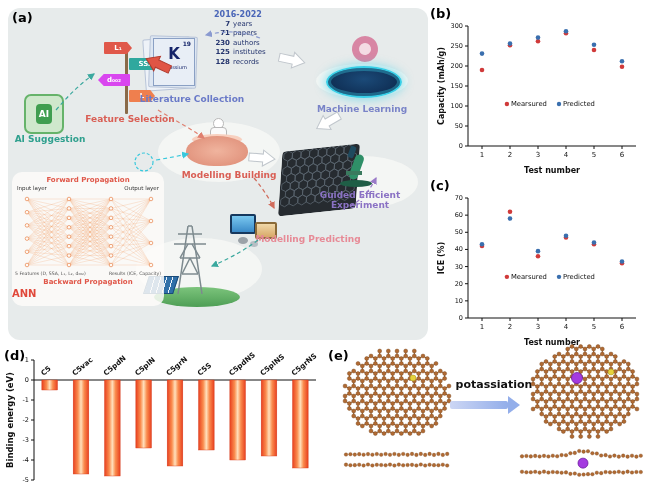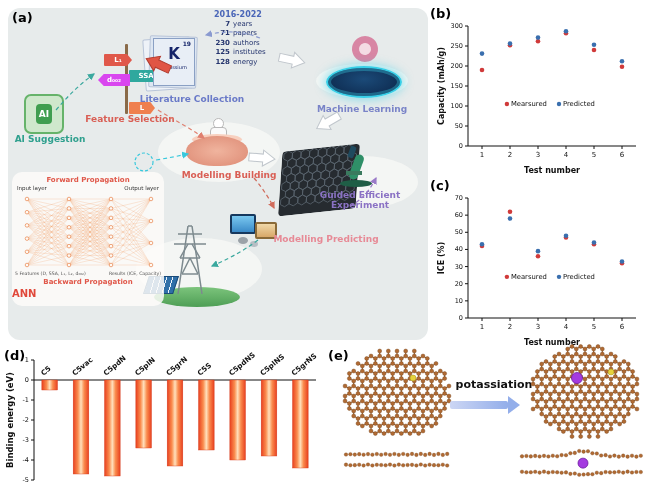--- a/index.html
+++ b/index.html
@@ -7,21 +7,21 @@
   section{position:absolute;}
   .plabel{position:absolute;font-weight:bold;font-size:13px;color:#000;z-index:6;}
   
   #panel-a{left:8px;top:8px;width:420px;height:332px;background:#e7ebeb;border-radius:12px;}
   .plat{position:absolute;background:rgba(250,249,246,.72);border-radius:50%;}
   .nlabel{position:absolute;text-align:center;font-weight:bold;font-size:9px;line-height:1.15;z-index:3;}
   .ai-chip{position:absolute;left:16px;top:86px;width:36px;height:36px;background:#cfe8cc;border:2px solid #66b36a;border-radius:7px;display:flex;align-items:center;justify-content:center;}
   .ai-core{width:16px;height:20px;background:#3f9e4f;color:#fff;font-size:9px;font-weight:bold;display:flex;align-items:center;justify-content:center;border-radius:4px;}
   .pole{position:absolute;left:117px;top:36px;width:3px;height:70px;background:#8a6a48;border-radius:1px;}
   .sign{position:absolute;height:12px;color:#fff;font-size:7px;font-weight:bold;display:flex;align-items:center;justify-content:center;border-radius:1px;z-index:2;}
-  .point-r{clip-path:polygon(0 0,82% 0,100% 50%,82% 100%,0 100%);margin-top:12px;}
+  .point-r{clip-path:polygon(0 0,82% 0,100% 50%,82% 100%,0 100%);}
   .point-l{clip-path:polygon(18% 0,100% 0,100% 100%,18% 100%,0 50%);}
   .card{position:absolute;border:1px solid #b8c4d8;border-radius:2px;}
   .c1{left:136px;top:30px;width:46px;height:50px;background:#eef2f8;transform:rotate(-4deg);}
   .c2{left:141px;top:28px;width:46px;height:50px;background:#dde6f2;transform:rotate(2deg);}
   .ktile{position:absolute;left:145px;top:30px;width:40px;height:46px;background:#e8eef6;border:1px solid #8aa0c4;display:flex;flex-direction:column;z-index:2;}
   .knum{align-self:flex-end;font-size:6px;font-weight:bold;color:#1a2a6e;margin:1px 3px 0 0;}
   .ksym{font-size:15px;font-weight:bold;color:#15246a;text-align:center;line-height:1;}
   .kname{font-size:5px;text-align:center;color:#15246a;margin-top:2px;}
   .stats{position:absolute;left:206px;top:2px;width:84px;font-size:7px;color:#25356e;z-index:2;}
   .shead{font-weight:bold;color:#4a66b8;font-size:8px;margin-bottom:1px;}
@@ -119,21 +119,21 @@
       <div class="srow">
           <b>230</b>
           <span>authors</span>
         </div>
       <div class="srow">
           <b>125</b>
           <span>institutes</span>
         </div>
       <div class="srow">
           <b>128</b>
-          <span>energy</span>
+          <span>records</span>
         </div>
     </div>
     <div class="nlabel" style="left:128px;top:86px;width:112px;color:#6a7ac8">Literature Collection</div>
 
     <div class="donut"></div>
     <div class="mldisc"></div>
     <div class="nlabel" style="left:306px;top:96px;width:96px;color:#7a84c8">Machine Learning</div>
 
     <div class="robot-head"></div>
     <div class="robot-body"></div>
@@ -204,21 +204,21 @@
     <div class="mic-eye"></div>
     <div class="mic-arm"></div>
     <div class="mic-stage"></div>
     <div class="mic-base"></div>
     <div class="nlabel" style="left:300px;top:182px;width:104px;color:#8a72c4">Guided Efficient Experiment</div>
 
     <div class="mon m1"></div>
     <div class="mon m2"></div>
     <div class="stone s1"></div>
     <div class="stone s2"></div>
-    <div class="nlabel" style="left:258px;top:226px;width:120px;color:#e78a96">Modelling Predicting</div>
+    <div class="nlabel" style="left:240px;top:226px;width:120px;color:#e78a96">Modelling Predicting</div>
 
     <svg id="pylon" width="44" height="76">
       <g stroke="#7d8a8f" stroke-width="1.5" fill="none">
         <path d="M10,76 L20,8 M34,76 L24,8 M20,8 L24,8"></path>
         <path d="M6,26 L38,26 M10,16 L34,16 M12,40 L32,40 M14,56 L30,56"></path>
         <path d="M12,40 L20,26 M32,40 L24,26 M14,56 L22,40 M30,56 L22,40"></path>
       </g>
     </svg>
     <div class="solar"></div>
     <div class="mound"></div>

